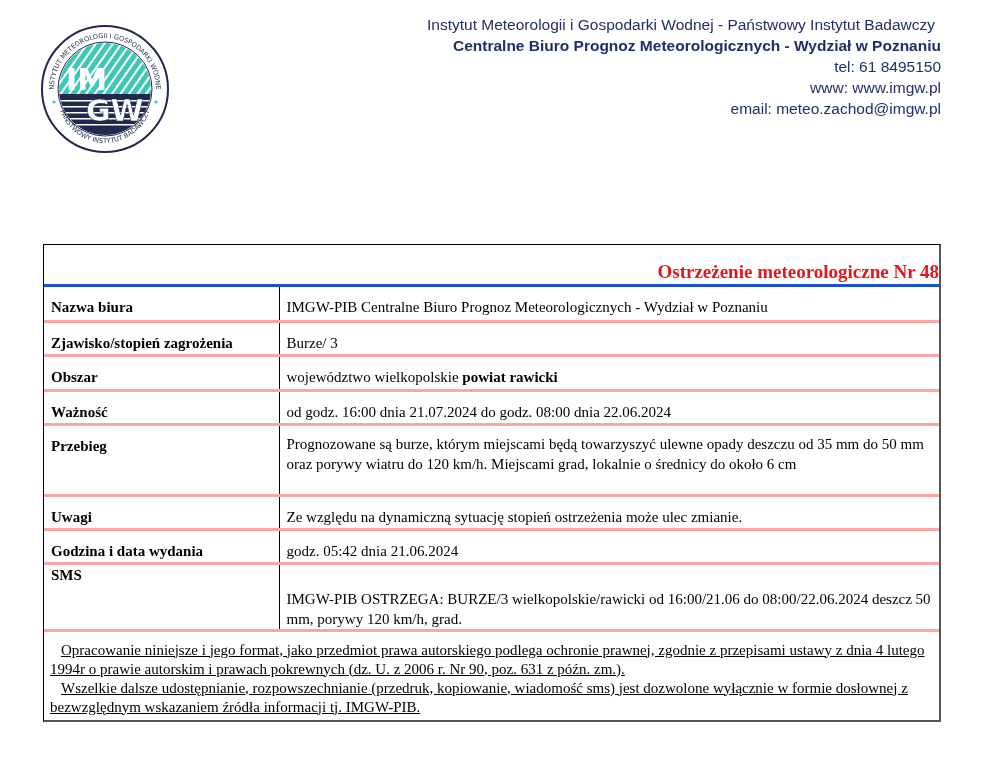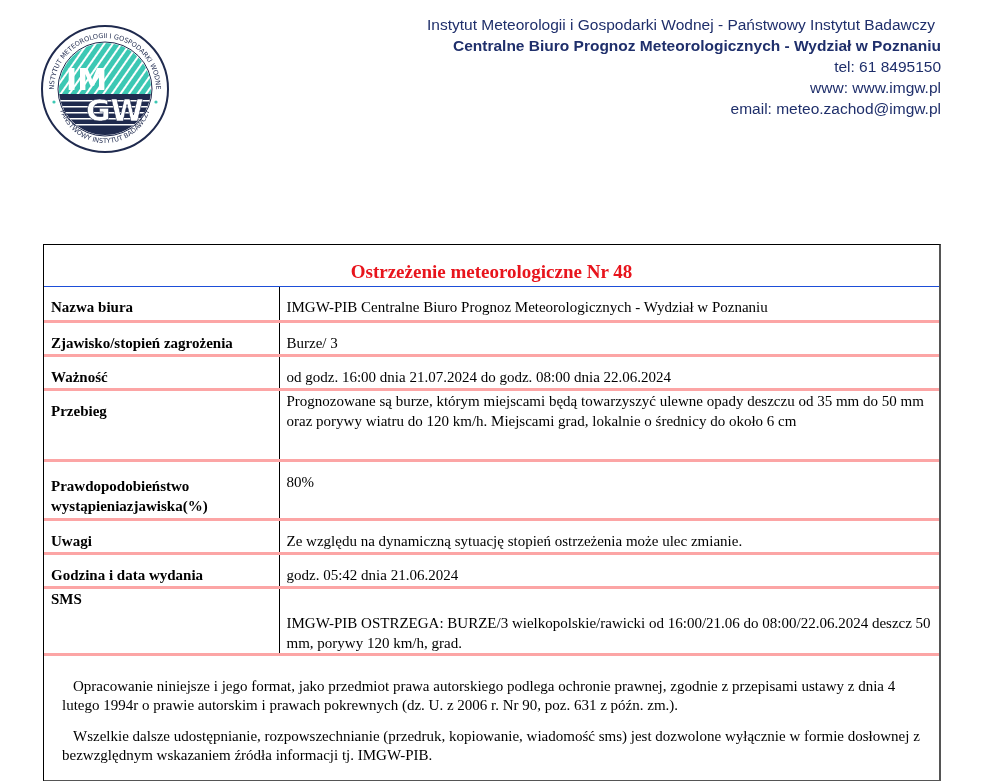--- a/index.html
+++ b/index.html
@@ -14,33 +14,33 @@
   .header-info .first { padding-right: 6px; }
   .header-info .bold { font-weight: bold; }
 
   .warning {
     position: absolute; left: 43px; top: 244px; width: 898px;
     border: 1px solid #000; border-right: 2px solid #555; border-bottom: 2px solid #555;
     font-family: "Liberation Serif", serif; font-size: 15px; color: #000;
     box-sizing: border-box;
   }
   .title-row {
-    height: 42px; border-bottom: 1px solid #1d4ed8;
-    text-align: center; box-sizing: border-box;
+    height: 42px; border-bottom: 3px solid #1d4ed8;
+    text-align: right; box-sizing: border-box;
     padding-top: 16px;
   }
   .title-row span { color: #e8141c; font-weight: bold; font-size: 19px; }
   table { border-collapse: collapse; width: 100%; table-layout: fixed; }
   td { border-bottom: 3px solid #fca5a5; vertical-align: top; padding: 0; box-sizing: border-box; }
   td.label { width: 235px; border-right: 1px solid #000; font-weight: bold; padding: 10px 7px 0 7px; line-height: 20px; }
   td.value { padding: 10px 7px 0 7px; line-height: 20px; }
   .copyright {
     padding: 9px 6px 3px 6px; line-height: 19px; font-size: 15px;
   }
-  .copyright p { margin: 12px; text-indent: 11px; }
+  .copyright p { margin: 0; text-indent: 11px; text-decoration: underline; }
 </style>
 </head>
 <body>
 
 <div class="logo">
   <svg width="130" height="130" viewBox="0 0 130 130">
     <defs>
       <clipPath id="inner">
           <circle cx="65" cy="65" r="46"></circle>
         </clipPath>
@@ -90,31 +90,31 @@
   <table>
     <tbody>
         <tr style="height:34px">
       <td class="label">Nazwa biura</td>
       <td class="value">IMGW-PIB Centralne Biuro Prognoz Meteorologicznych - Wydział w Poznaniu</td>
     </tr>
     <tr style="height:34px">
       <td class="label">Zjawisko/stopień zagrożenia</td>
       <td class="value">Burze/ 3</td>
     </tr>
+    <tr style="height:35px">
+      <td class="label">Obszar</td>
+      <td class="value"><span>województwo wielkopolskie </span><b>powiat rawicki</b></td>
+    </tr>
     <tr style="height:34px">
       <td class="label">Ważność</td>
       <td class="value">od godz. 16:00 dnia 21.07.2024 do godz. 08:00 dnia 22.06.2024</td>
     </tr>
     <tr style="height:71px">
       <td class="label">Przebieg</td>
-      <td class="value" style="padding-top:0">Prognozowane są burze, którym miejscami będą towarzyszyć  ulewne opady deszczu od 35 mm do 50 mm oraz porywy wiatru do 120 km/h. Miejscami grad, lokalnie o średnicy  do około 6 cm</td>
-    </tr>
-    <tr style="height:59px">
-      <td class="label" style="padding-top:14px">Prawdopodobieństwo wystąpieniazjawiska(%)</td>
-      <td class="value">80%</td>
+      <td class="value" style="padding-top:8px">Prognozowane są burze, którym miejscami będą towarzyszyć  ulewne opady deszczu od 35 mm do 50 mm oraz porywy wiatru do 120 km/h. Miejscami grad, lokalnie o średnicy  do około 6 cm</td>
     </tr>
     <tr style="height:34px">
       <td class="label">Uwagi</td>
       <td class="value">Ze względu na dynamiczną sytuację stopień ostrzeżenia może ulec zmianie.</td>
     </tr>
     <tr style="height:34px">
       <td class="label">Godzina i data wydania</td>
       <td class="value">godz. 05:42 dnia 21.06.2024</td>
     </tr>
     <tr style="height:47px">

